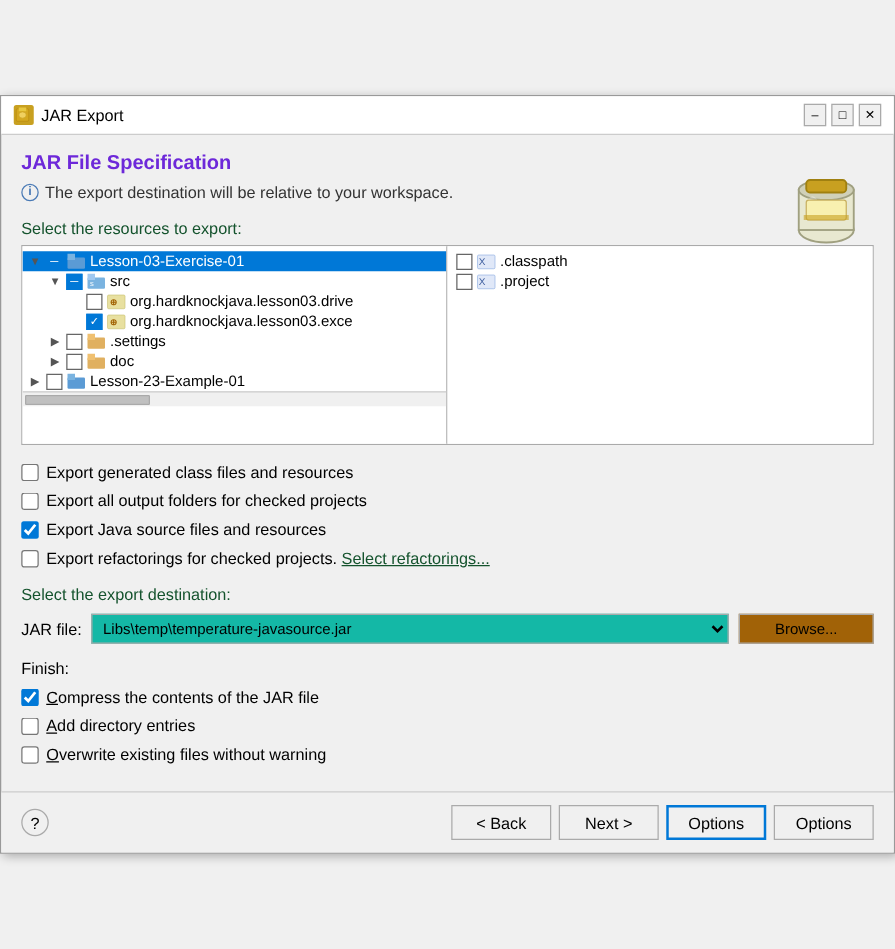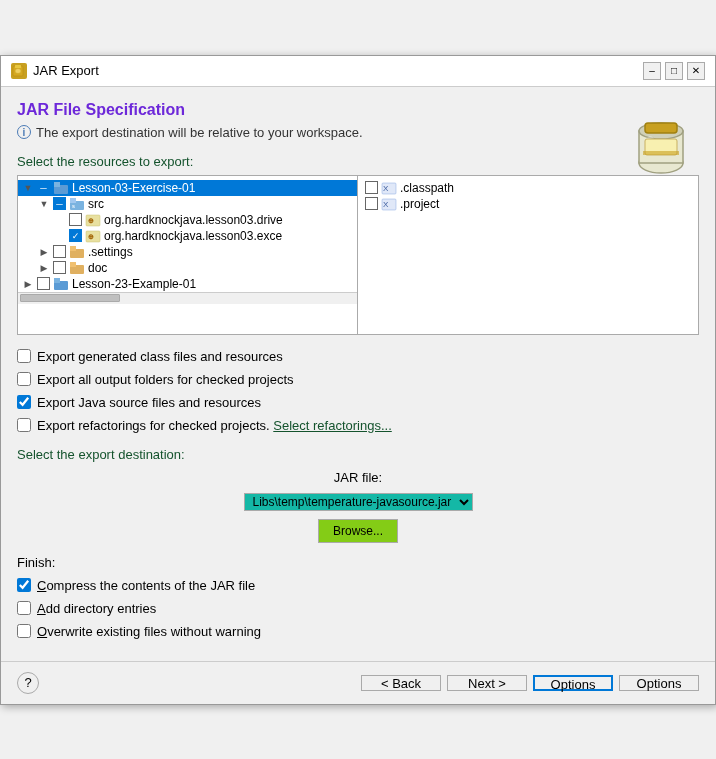--- a/index.html
+++ b/index.html
@@ -188,31 +188,30 @@
       cursor: pointer;
     }
     .section-sep {
       margin: 14px 0 8px 0;
     }
     .dest-row {
       display: flex;
       align-items: center;
       gap: 8px;
       margin-bottom: 12px;
-      flex-direction: column;
     }
     .dest-label {
       font-size: 13px;
       white-space: nowrap;
     }
     .browse-btn {
       height: 24px;
-      padding: 0 14px;
-      border: 1px solid #aaa;
-      background: #84cc16;
+      padding: 0 28px;
+      border: 1px solid #aaa;
+      background: #a16207;
       font-size: 12px;
       cursor: pointer;
       white-space: nowrap;
     }
     .options-label {
       font-size: 13px;
       font-weight: normal;
       margin-bottom: 8px;
     }
     .bottom-bar {
@@ -233,21 +232,21 @@
       justify-content: center;
       font-size: 13px;
       cursor: pointer;
       background: #f0f0f0;
     }
     .nav-buttons {
       display: flex;
       gap: 6px;
     }
     .nav-btn {
-      height: 16px;
+      height: 28px;
       min-width: 80px;
       padding: 0 14px;
       border: 1px solid #aaa;
       background: #f0f0f0;
       font-size: 13px;
       cursor: pointer;
     }
     .nav-btn.primary {
       border: 2px solid #0078d7;
       background: #f0f0f0;

